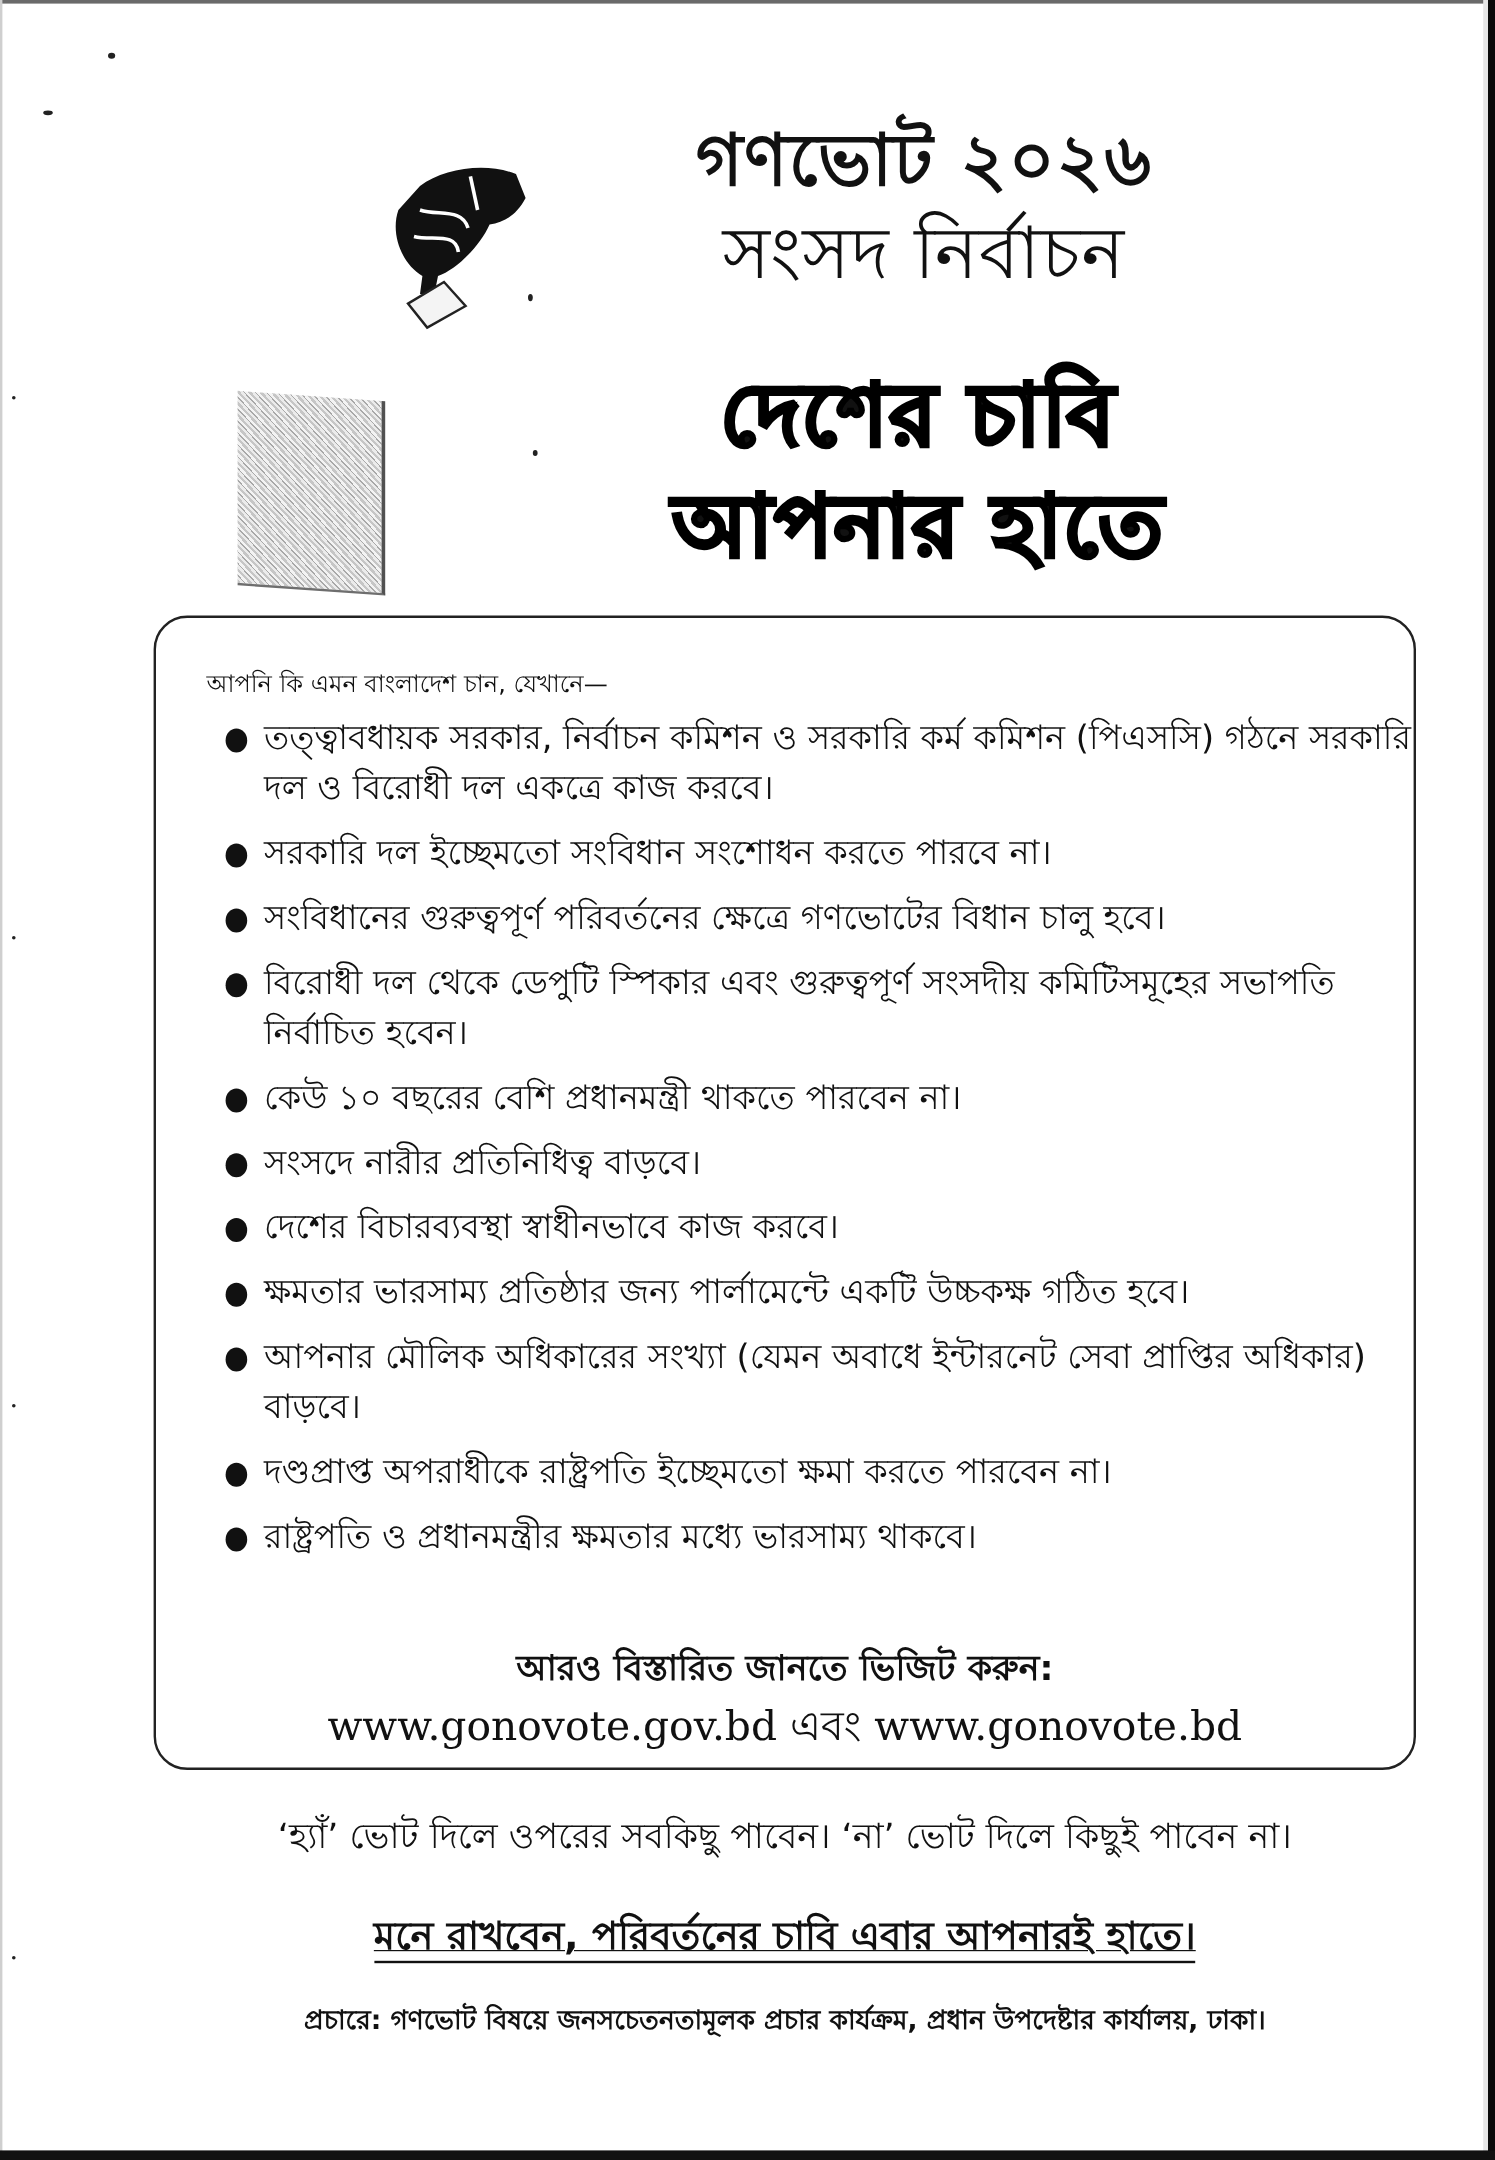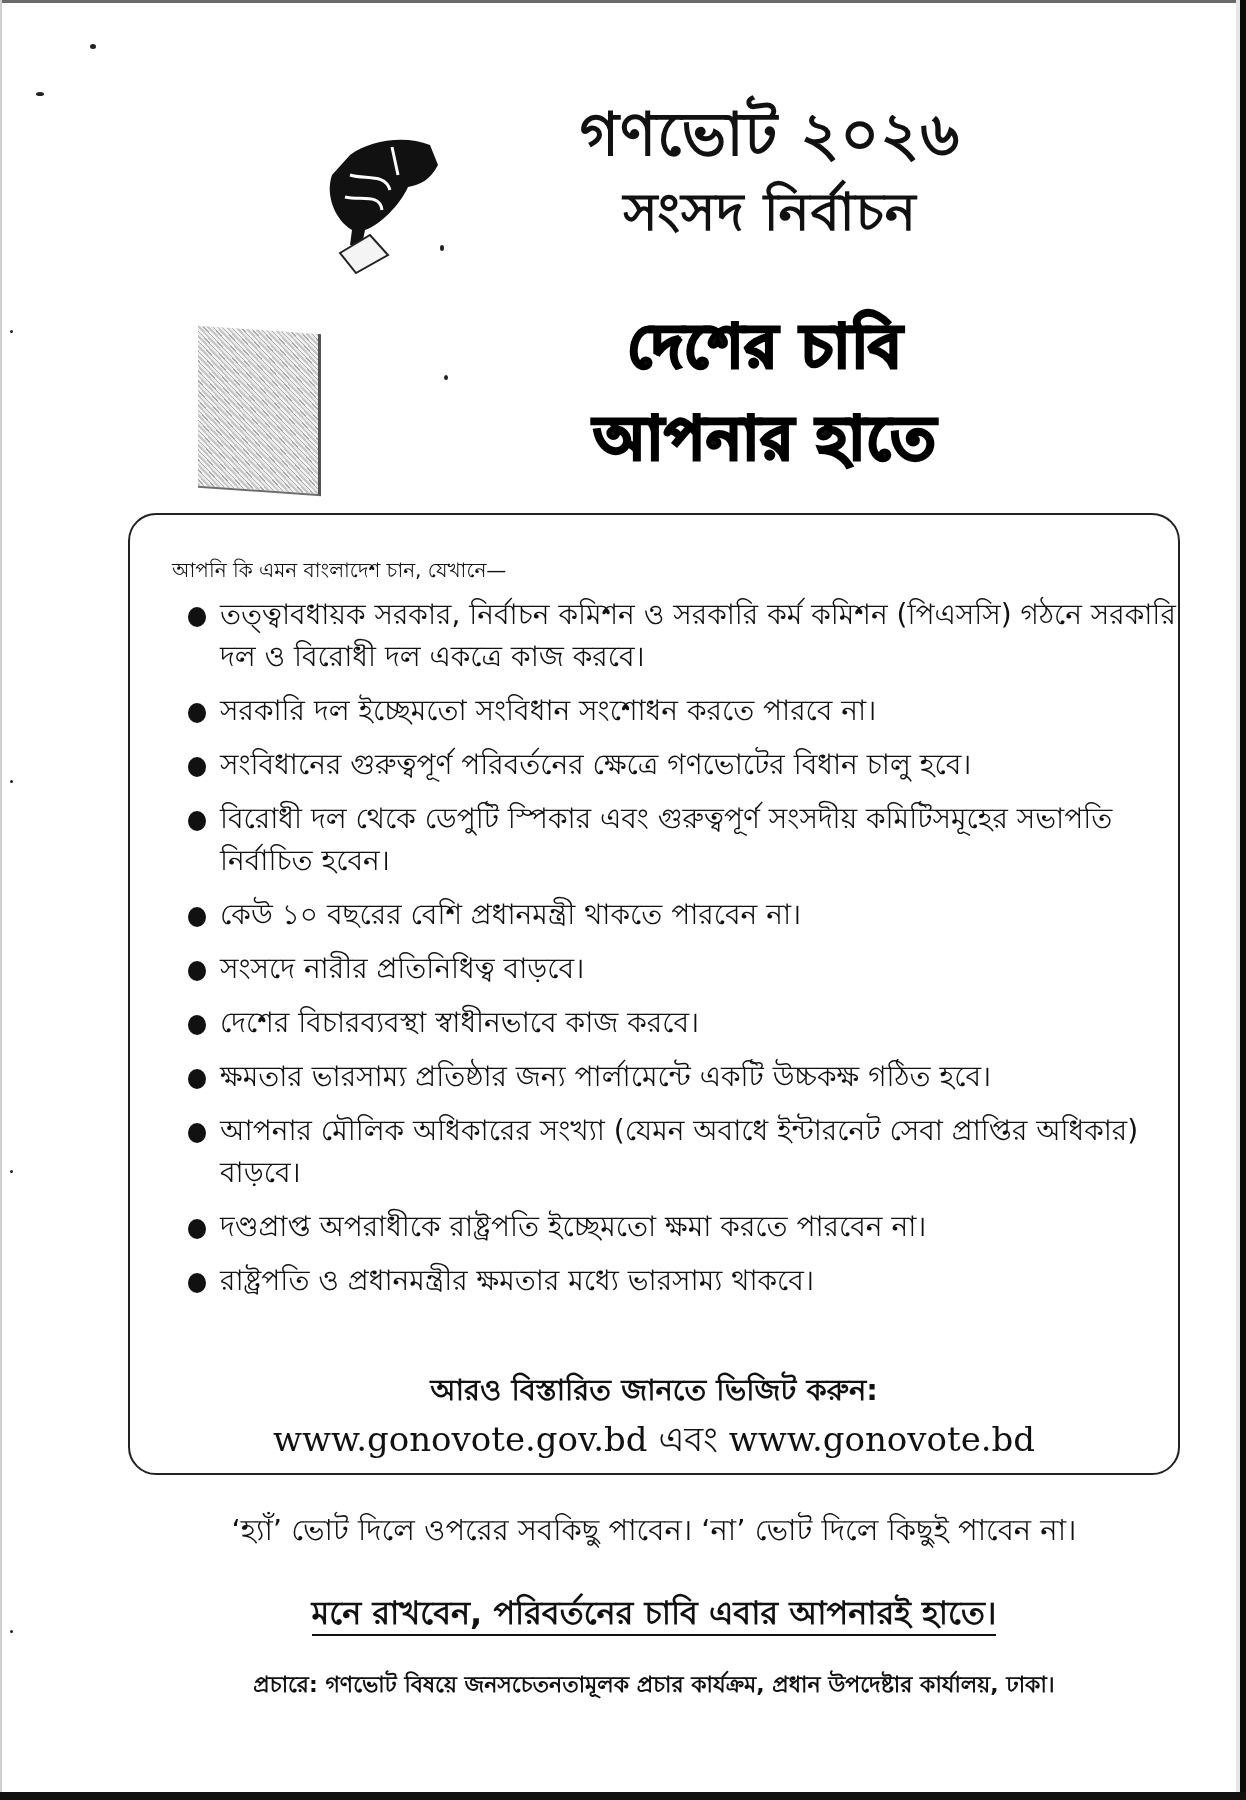--- a/index.html
+++ b/index.html
@@ -20,42 +20,42 @@
       position: absolute; left: 198px; top: 330px; width: 120px; height: 160px;
       background: repeating-linear-gradient(45deg, #bdbdbd 0 2px, #e8e8e8 2px 4px, #9a9a9a 4px 5px, #f2f2f2 5px 7px);
       border-right: 3px solid #333; border-bottom: 2px solid #555;
       transform: skewY(4deg);
       opacity: 0.85;
     }
 
     
     .title-block { position: absolute; left: 520px; top: 95px; width: 500px; text-align: center; }
     .title-line1 { font-size: 60px; font-weight: bold; line-height: 78px; letter-spacing: 1px; }
-    .title-line2 { font-size: 52px; font-weight: bold; line-height: 78px; letter-spacing: 1px; }
+    .title-line2 { font-size: 60px; font-weight: normal; line-height: 78px; letter-spacing: 1px; }
     .slogan { position: absolute; left: 505px; top: 300px; width: 520px; text-align: center; }
-    .slogan-line { font-size: 60px; font-weight: 900; line-height: 92px; -webkit-text-stroke: 3px #000; letter-spacing: 1px; }
+    .slogan-line { font-size: 72px; font-weight: 900; line-height: 92px; -webkit-text-stroke: 3px #000; letter-spacing: 1px; }
 
     
     .info-box {
       position: absolute; left: 128px; top: 513px; width: 1052px; height: 962px;
       border: 2px solid #222; border-radius: 28px; box-sizing: border-box;
     }
     .box-intro { position: absolute; left: 172px; top: 548px; font-size: 20px; line-height: 44px; }
     .bullet-list { position: absolute; left: 184px; top: 594px; width: 1000px; margin: 0; padding: 0; list-style: none; }
     .bullet-item { position: relative; padding-left: 36px; font-size: 28px; line-height: 42px; margin-bottom: 12px; }
     .bullet-dot {
       position: absolute; left: 4px; top: 13px; width: 18px; height: 20px;
       background: #111; border-radius: 50%;
     }
     .more-info { position: absolute; left: 128px; top: 1368px; width: 1052px; text-align: center; }
     .more-info-label { font-size: 29px; line-height: 44px; font-weight: bold; }
     .more-info-links { font-family: "DejaVu Serif", "Liberation Serif", serif; font-size: 34px; line-height: 50px; margin-top: 2px; }
 
     .yes-no-line { position: absolute; left: 128px; top: 1508px; width: 1052px; text-align: center; font-size: 29px; line-height: 44px; }
-    .reminder { position: absolute; left: 128px; top: 1590px; width: 1052px; text-align: center; }
+    .reminder { position: absolute; left: 128px; top: 1590px; width: 1052px; text-align: center; text-decoration: underline; }
     .reminder-text { font-size: 32px; font-weight: bold; line-height: 46px; border-bottom: 2px solid #111; padding-bottom: 2px; }
     .credit { position: absolute; left: 128px; top: 1668px; width: 1052px; text-align: center; font-size: 22px; line-height: 34px; font-weight: bold; }
   </style>
 </head>
 <body>
 
 <div class="page-edge-top"></div>
 <div class="page-edge-left"></div>
 <div class="page-edge-right-light"></div>
 <div class="page-edge-right"></div>

